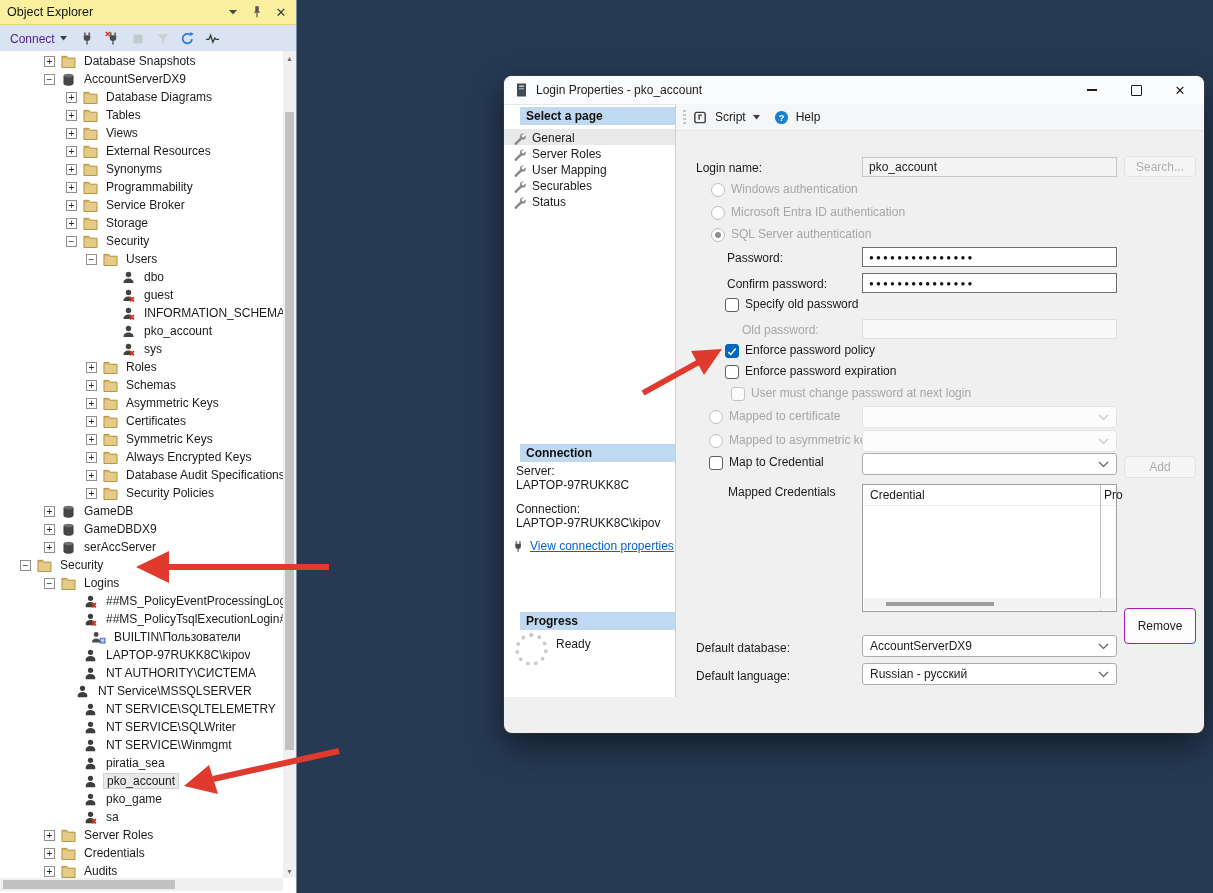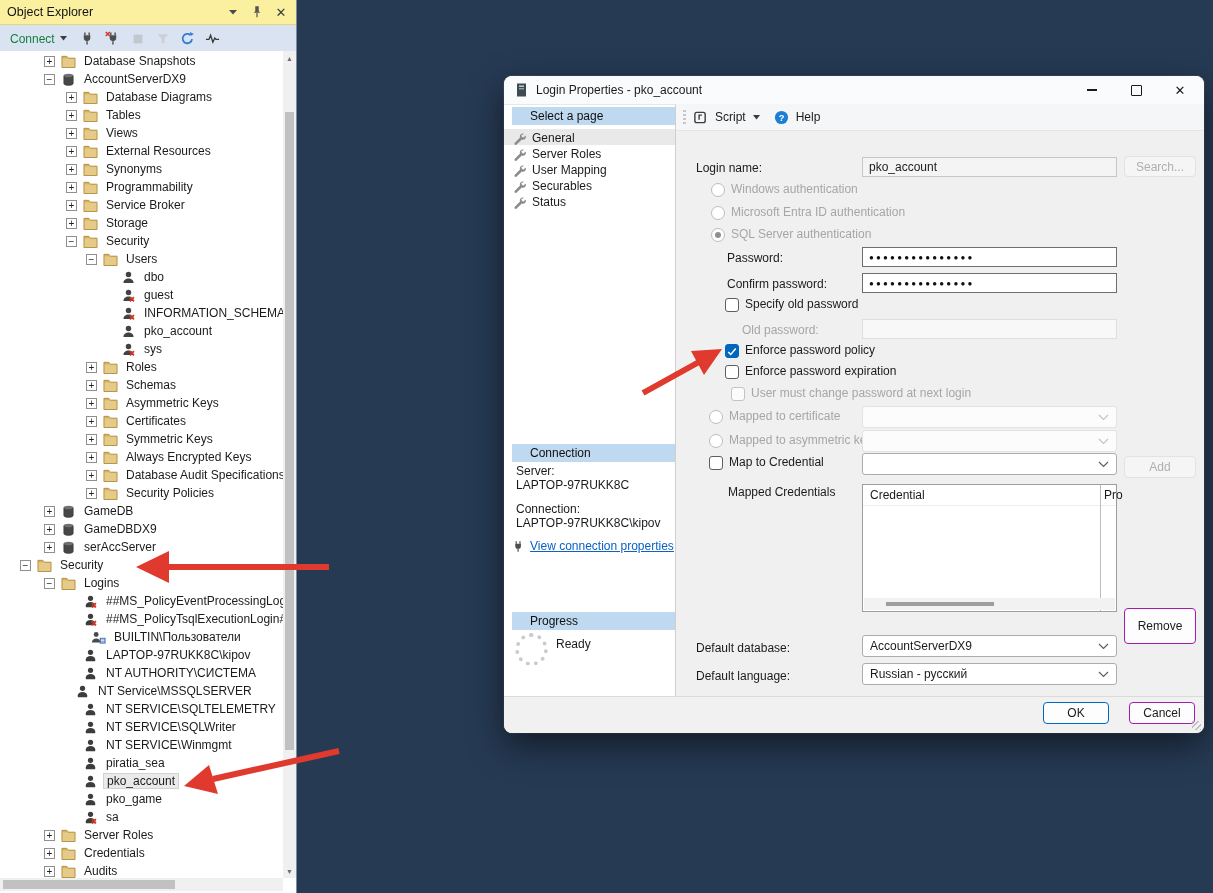--- a/index.html
+++ b/index.html
@@ -5,21 +5,21 @@
   html,body{margin:0;padding:0}
   body{width:1213px;height:893px;overflow:hidden;position:relative;background:#263A54;
        font-family:"Liberation Sans",sans-serif;font-size:12px;color:#1b1b1b;}
 
   
   #oe{position:absolute;left:0;top:0;width:297px;height:893px;background:#fff;border-right:1px solid #7E8CA0;box-sizing:border-box}
   .oe-title{height:24px;background:#FAF0A0;border-bottom:1px solid #E3D57E;display:flex;align-items:center;padding:0 7px;gap:8px}
   .oe-title-text{font-size:12.5px;color:#141414;flex:1}
   .oe-tico{display:inline-flex;align-items:center;justify-content:center;width:16px;height:16px;color:#3c3c3c}
   .oe-toolbar{height:27px;background:#D9E3F1;border-bottom:1px solid #C7D2E2;display:flex;align-items:center;padding:0 7px;gap:9px}
-  .connect-btn{display:inline-flex;align-items:center;gap:5px;color:#15803d;font-size:12px;padding:2px 3px}
+  .connect-btn{display:inline-flex;align-items:center;gap:5px;color:#4c1d95;font-size:12px;padding:2px 3px}
   .tbico{display:inline-flex;width:16px;height:16px;align-items:center;justify-content:center}
   #tree-list{position:absolute;left:0;top:51px;width:283px;height:827px;overflow:hidden;background:#fff;padding-top:1px;box-sizing:border-box}
   .trow{height:18px;display:flex;align-items:center;white-space:nowrap;overflow:hidden}
   .expand{width:11px;height:11px;margin-right:5px;flex:none;display:inline-flex;align-items:center;justify-content:center}
   .expand.box{border:1px solid #8f8f8f;background:#fff;font-size:10px;line-height:9px;color:#222;box-sizing:border-box}
   .ticon{width:16px;height:16px;margin-right:5px;flex:none;display:inline-flex;align-items:center;justify-content:center}
   .tlabel{font-size:12px;color:#1b1b1b;padding:1px 3px}
   .tlabel.tsel{background:#EAEAEA;border:1px solid #D2D2D2;padding:0 3px}
   .vsb{position:absolute;left:283px;top:51px;width:13px;height:827px;background:#F0F0F0}
   .vsb .arr{position:absolute;left:0;width:13px;height:14px;display:flex;align-items:center;justify-content:center;font-size:7px;color:#6f6f6f}
@@ -34,21 +34,21 @@
   .dlg-title-text{font-size:12px;color:#1a1a1a}
   .winbtns{position:absolute;right:2px;top:0;height:28px;display:flex}
   .wb{width:44px;height:28px;display:flex;align-items:center;justify-content:center;color:#1a1a1a}
   .glyph-min{width:10px;height:1.4px;background:#1a1a1a;display:inline-block}
   .glyph-max{width:9px;height:9px;border:1.2px solid #1a1a1a;display:inline-block;border-radius:1px}
   .glyph-close{font-size:13px;line-height:13px}
   .dlg-toolbar{position:absolute;left:172px;top:28px;right:0;height:27px;background:#F5F6F8;border-bottom:1px solid #E5E5E5;display:flex;align-items:center;gap:7px;padding-left:7px;box-sizing:border-box}
   .grip{width:3px;height:15px;background:repeating-linear-gradient(#C6C6C6 0 2px,transparent 2px 4px)}
   .tb-lbl{font-size:12px;color:#1b1b1b}
   .dlg-left{position:absolute;left:0;top:28px;width:172px;height:593px;background:#fff;border-right:1px solid #CFCFCF;border-top:1px solid #E8E8E8;box-sizing:border-box}
-  .blue-hdr{position:absolute;left:8px;right:0;height:18px;background:#BFD9F0;font-weight:normal;font-size:12px;display:flex;align-items:center;padding-left:18px;color:#101010;box-sizing:border-box}
+  .blue-hdr{position:absolute;left:16px;right:0;height:18px;background:#BFD9F0;font-weight:bold;font-size:12px;display:flex;align-items:center;padding-left:6px;color:#101010;box-sizing:border-box}
   .pitem{height:16px;display:flex;align-items:flex-end;gap:6px;padding-left:9px;font-size:12px}
   .pitem.sel{background:#E9E9E9}
   .cline{position:absolute;left:12px;font-size:12px;white-space:nowrap;color:#1b1b1b}
   .linkline{position:absolute;left:8px;display:flex;align-items:center;gap:5px}
   .link{color:#0B61C4;text-decoration:underline;font-size:12px}
   .spinner{position:absolute;width:25px;height:25px;border:4px dotted #CBCBCB;border-radius:50%}
   .dlg-main{position:absolute;left:172px;top:55px;width:528px;height:566px;background:#F0F0F0}
   .f{position:absolute;font-size:12px;color:#1b1b1b;white-space:nowrap}
   .dis{color:#A6A6A6}
   .tb{position:absolute;background:#fff;border:1px solid #6E6E6E;box-sizing:border-box;display:flex;align-items:center;padding:0 6px;font-size:12px}
@@ -842,25 +842,20 @@
     </div>
     <span class="f" style="left:20px;top:538px">Default language:</span>
     <div class="combo" style="left:186px;top:532px;width:255px">
       <span>Russian - русский</span>
       <span class="chev"><svg width="11" height="7" viewBox="0 0 11 7">
             <path d="M1 1l4.5 4.5L10 1" fill="none" stroke="#5E5E5E" stroke-width="1.2"></path>
           </svg></span>
     </div>
   </div>
 
-  <div class="dlg-footer">
-    <div class="btn primary" style="left:539px;top:5px;width:66px;height:22px">OK</div>
-    <div class="btn" style="left:625px;top:5px;width:66px;height:22px">Cancel</div>
-    <div class="rgrip"></div>
-  </div>
 </div>
 
 <svg id="arrows" width="1213" height="893">
   <g>
     <line x1="329" y1="567" x2="165" y2="567" stroke="#E0392D" stroke-width="6"></line>
     <polygon points="136,567 169,551 169,583" fill="#E0392D"></polygon>
   </g>
   <g>
     <line x1="339" y1="751" x2="213" y2="779" stroke="#E0392D" stroke-width="6"></line>
     <polygon points="184,786 209,765 218,794" fill="#E0392D"></polygon>

